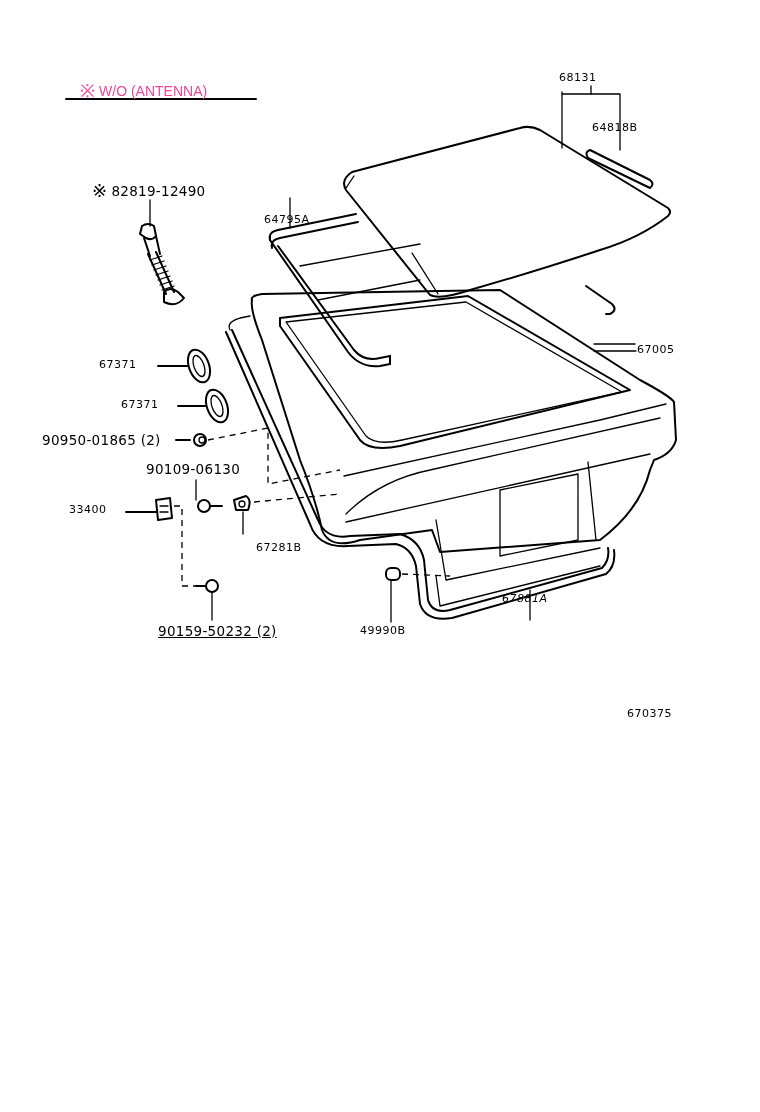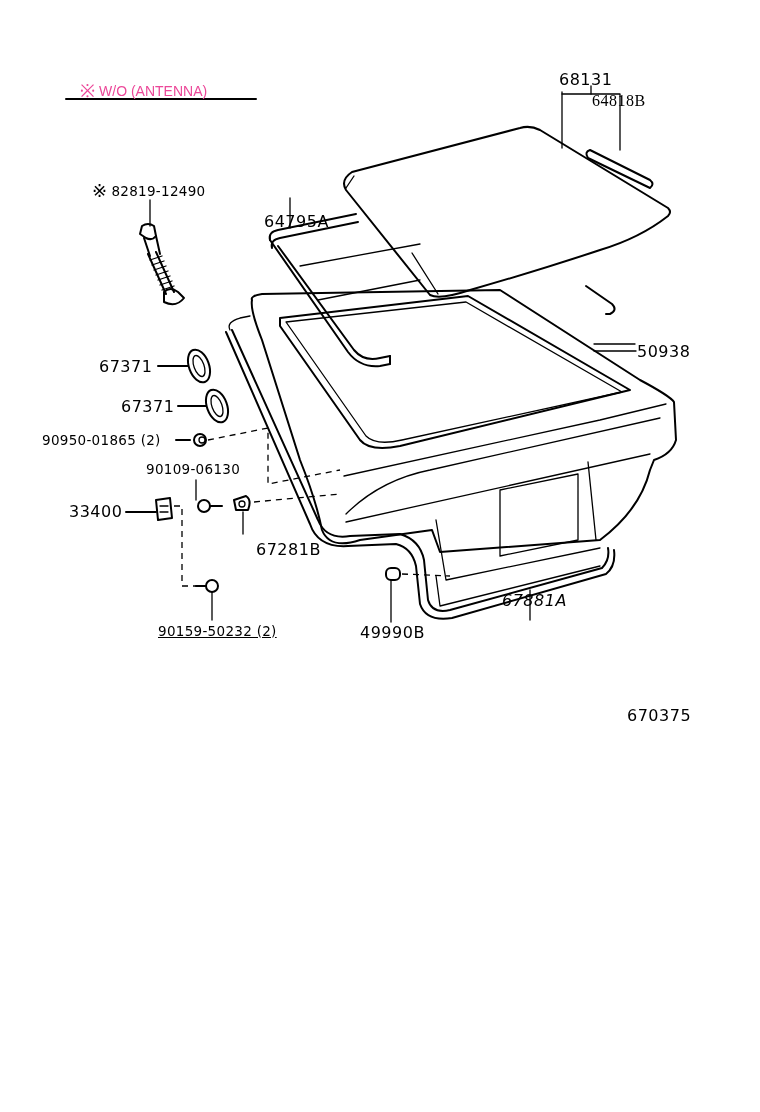--- a/index.html
+++ b/index.html
@@ -1,18 +1,18 @@
 <!DOCTYPE html>
 <html><head>
   <meta charset="utf-8">
   <style>
     html, body { margin: 0; padding: 0; background: #ffffff; }
     body { width: 760px; height: 1112px; position: relative; overflow: hidden; font-family: "DejaVu Sans", sans-serif; }
     #diagram { position: absolute; left: 0; top: 0; width: 760px; height: 1112px; }
-    .lbl { position: absolute; font-family: "DejaVu Sans", sans-serif; font-size: 16px; color: #000; white-space: nowrap; line-height: 1; letter-spacing: 0.5px; }
+    .lbl { position: absolute; font-family: "DejaVu Sans", sans-serif; font-size: 11px; color: #000; white-space: nowrap; line-height: 1; letter-spacing: 0.5px; }
     .lbl.sm { font-size: 13.5px; letter-spacing: 0.3px; }
     .note { position: absolute; font-family: Liberation Sans, sans-serif; font-size: 14px; color:#ec4899; white-space: nowrap; line-height: 1; }
     .mark { font-size: 18px; margin-right: 4px; vertical-align: -1px; }
     svg .s { fill: none; stroke: #000; stroke-width: 2; stroke-linejoin: round; stroke-linecap: round; }
     svg .t { fill: none; stroke: #000; stroke-width: 1.3; stroke-linejoin: round; stroke-linecap: round; }
     svg .d { fill: none; stroke: #000; stroke-width: 1.3; stroke-dasharray: 6 5; }
     svg .f { fill: #fff; stroke: #000; stroke-width: 2; stroke-linejoin: round; }
   </style>
 </head>
 <body>
@@ -127,23 +127,23 @@
 </svg>
 
 <div class="note" style="left:80px; top:82px;">
   <span class="mark">※</span><span>W/O (ANTENNA)</span>
 </div>
 
 <div class="lbl sm" style="left:92px; top:182px;">
   <span class="mark">※</span><span>82819-12490</span>
 </div>
 <div class="lbl" style="left:559px; top:72px;">68131</div>
-<div class="lbl" style="left:592px; top:93px;font-family:Liberation Serif, serif;">64818B</div>
+<div class="lbl" style="left:592px; top:122px;">64818B</div>
 <div class="lbl" style="left:264px; top:182px;margin-top:32px;">64795A</div>
-<div class="lbl" style="left:637px; top:344px;">50938</div>
+<div class="lbl" style="left:637px; top:344px;">67005</div>
 <div class="lbl" style="left:99px; top:359px;">67371</div>
 <div class="lbl" style="left:121px; top:399px;">67371</div>
 <div class="lbl sm" style="left:42px; top:434px;">90950-01865 (2)</div>
 <div class="lbl sm" style="left:146px; top:463px;">90109-06130</div>
 <div class="lbl" style="left:69px; top:504px;">33400</div>
 <div class="lbl" style="left:217px; top:542px;margin-left:39px;">67281B</div>
 <div class="lbl sm" style="left:158px; top:625px;text-decoration:underline;">90159-50232 (2)</div>
 <div class="lbl" style="left:360px; top:625px;">49990B</div>
 <div class="lbl" style="left:502px; top:593px;font-style:italic;">67881A</div>
 

